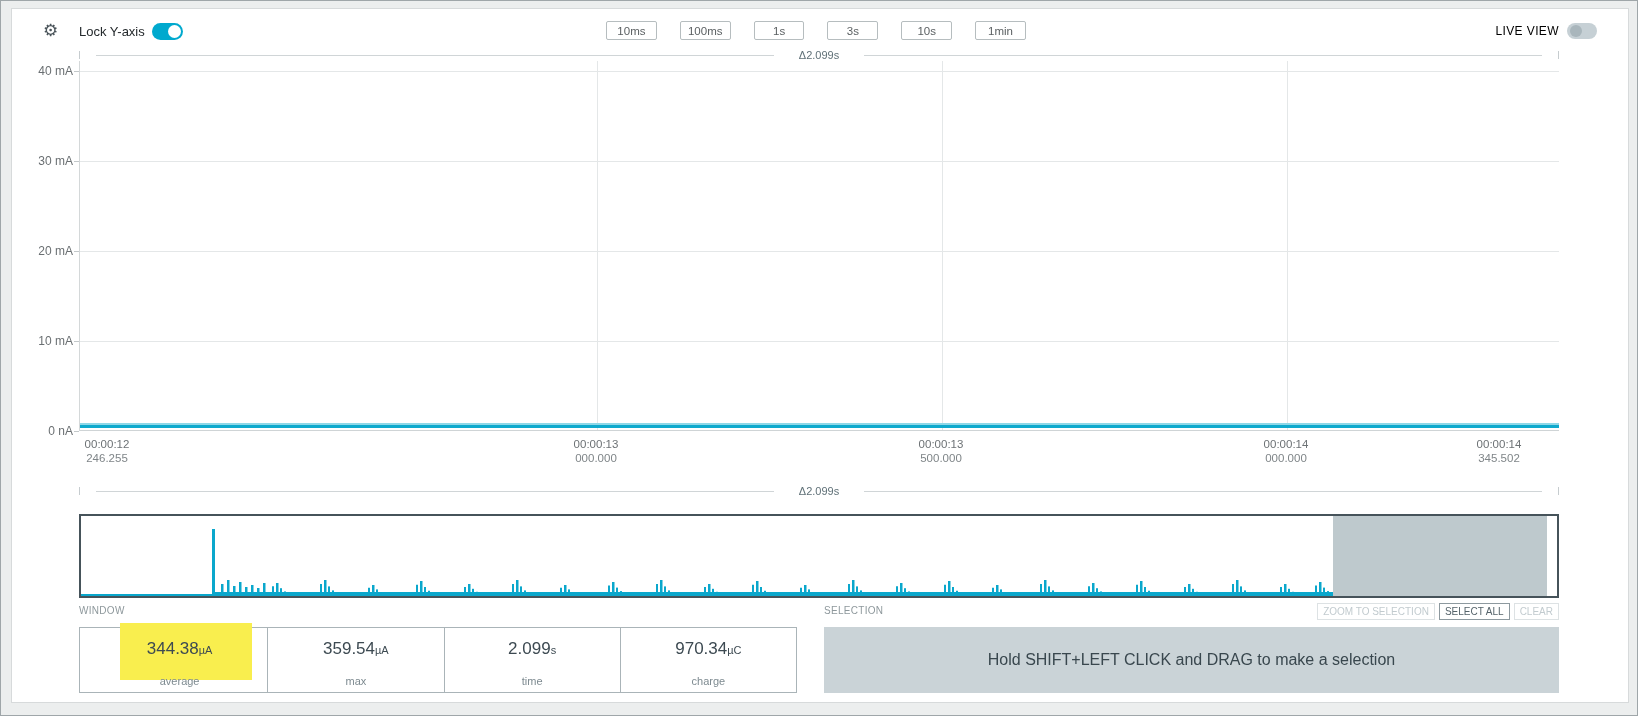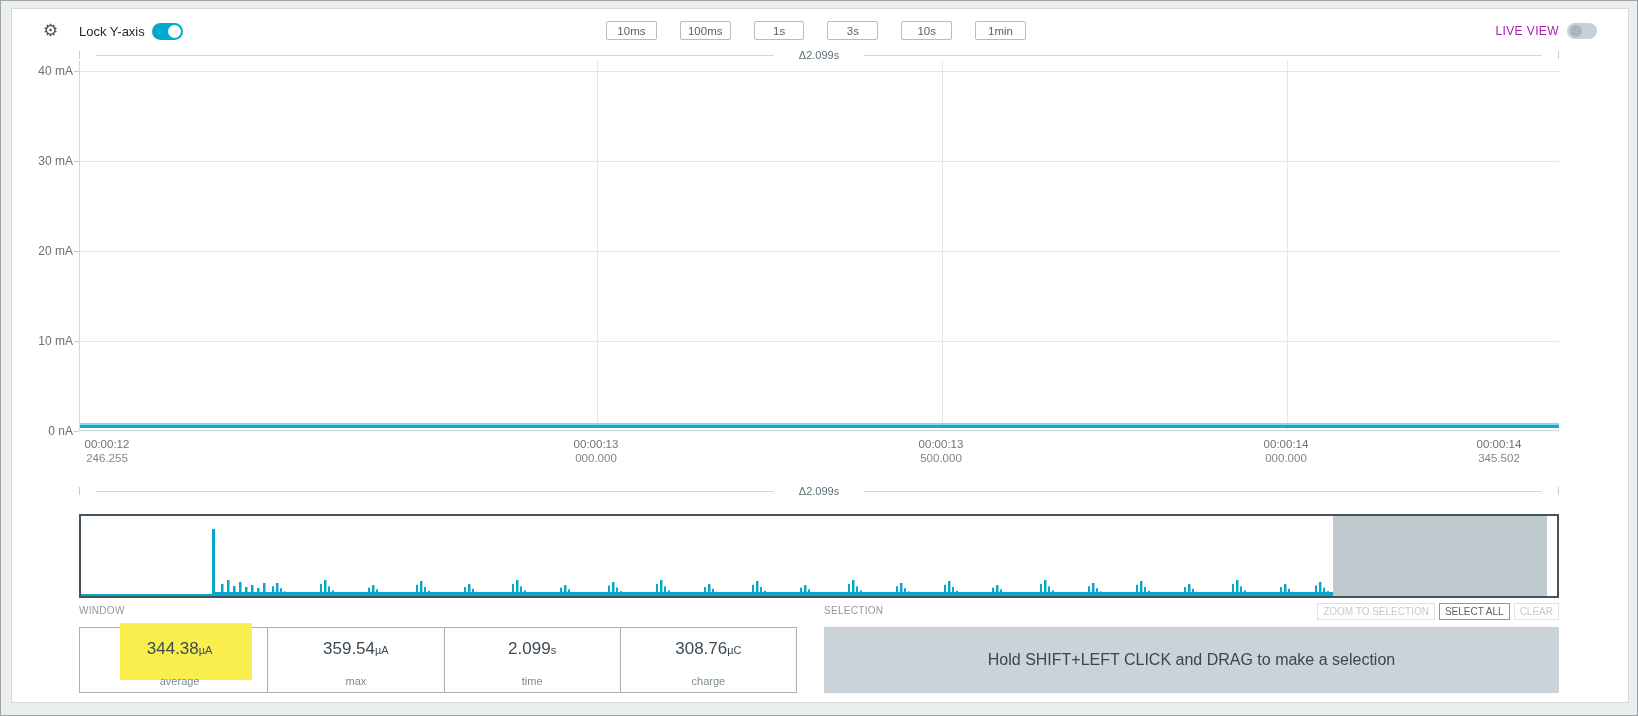--- a/index.html
+++ b/index.html
@@ -14,21 +14,21 @@
   .lock-label { position:absolute; left:78px; top:23px; font-size:13px; color:#252a2d; }
   .toggle { position:absolute; border-radius:9px; cursor:pointer; }
   .toggle .knob { position:absolute; border-radius:50%; background:#fff; }
   .lock-toggle { left:151px; top:22px; width:31px; height:17px; background:#00a9ce; }
   .lock-toggle .knob { width:13px; height:13px; top:2px; right:2px; }
   .btn-row { position:absolute; left:605px; top:20px; width:420px; display:flex; gap:23px; }
   .wbtn { width:63px; height:19px; background:#fff; border:1px solid #b6bdbf; border-radius:2px;
           font-size:11.5px; color:#5a5f61; display:flex; align-items:center; justify-content:center;
           cursor:pointer; font-family:"Liberation Sans", sans-serif; }
   .live-label { position:absolute; left:1470px; top:23px; width:88px; text-align:right;
-                font-size:12px; color:#a21caf; letter-spacing:.4px; }
+                font-size:12px; color:#000000; letter-spacing:.4px; }
   .live-toggle { left:1566px; top:22px; width:30px; height:16px; background:#c6d0d5; }
   .live-toggle .knob { width:12px; height:12px; top:2px; left:3px; background:#a9b6bc; }
 
   
   .delta { position:absolute; left:78px; width:1480px; height:14px; display:flex;
            align-items:center;gap:16px; }
   .delta .line { flex:1; height:1px; background:#d0d5d7; }
   .delta .endtick { width:1px; height:8px; background:#c6cccf; }
   .delta .dtext { padding:0 9px; font-size:11px; color:#5f7077; }
 
@@ -274,21 +274,21 @@
       </div>
       <div class="stat">
         <div class="val"><span>359.54</span><span class="unit">µA</span></div>
         <div class="sub">max</div>
       </div>
       <div class="stat">
         <div class="val"><span>2.099</span><span class="unit">s</span></div>
         <div class="sub">time</div>
       </div>
       <div class="stat">
-        <div class="val"><span>308.76</span><span class="unit">µC</span></div>
+        <div class="val"><span>970.34</span><span class="unit">µC</span></div>
         <div class="sub">charge</div>
       </div>
     </div>
 
   <div class="pane-label" style="left:823px; top:604px">SELECTION</div>
   <div class="sel-btns" id="sel-btns">
       <button class="sbtn disabled">ZOOM TO SELECTION</button>
       <button class="sbtn enabled">SELECT ALL</button>
       <button class="sbtn disabled">CLEAR</button>
     </div>

